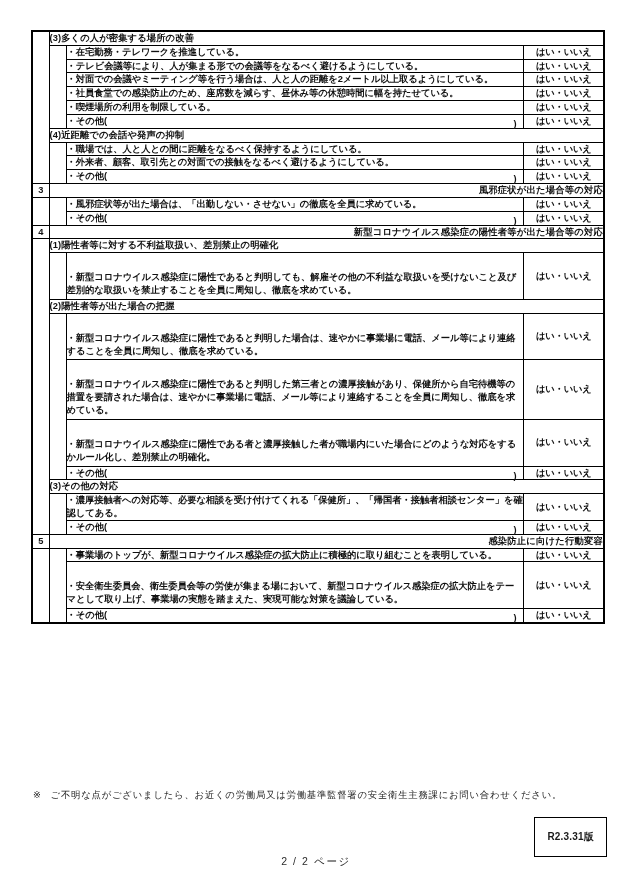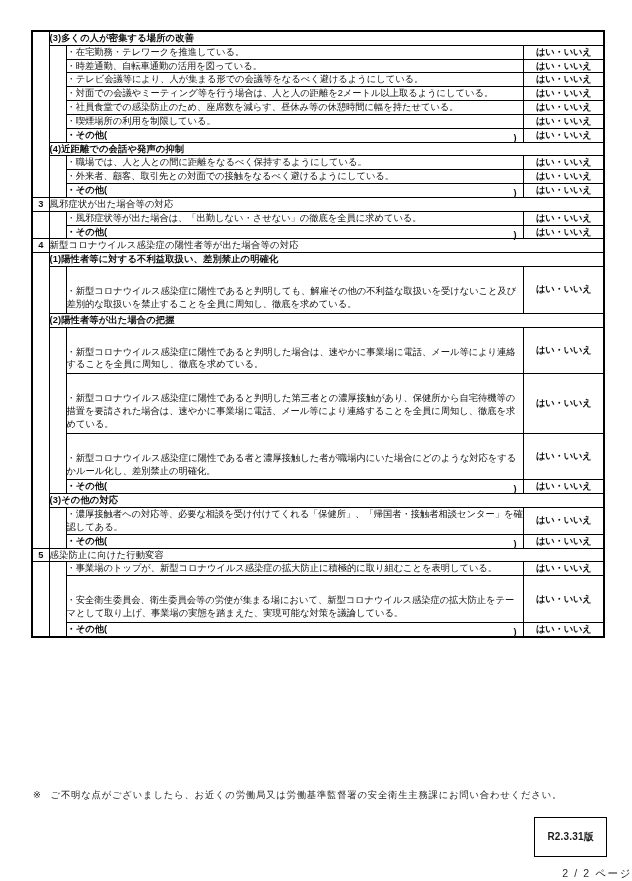--- a/index.html
+++ b/index.html
@@ -38,37 +38,38 @@
   .secnum{
     width:17px;
     text-align:center;
     font-size:10.2px;
     font-weight:bold;
     vertical-align:middle;
     border-right:none;
   }
   .sectitle{
     font-size:10.2px;
-    font-weight:normal;
+    font-weight:bold;
     padding:3px 0 3px 6px;
     border-left:none;
     letter-spacing:.2px;
+    text-align:right;
   }
   
   .subtitle{
     font-size:9.8px;
     font-weight:bold;
     padding:3px 0 3px 5px;
     letter-spacing:.1px;
   }
   
   .q{
     padding:3px 4px 3px 6px;
     font-size:9.3px;
-    font-weight:normal;
+    font-weight:bold;
     letter-spacing:-.05px;
   }
   .q.two{padding-top:18px;padding-bottom:2px;}
   
   .ans{
     width:80px;
     text-align:center;
     font-size:9.2px;
     font-weight:bold;
     letter-spacing:-.2px;
@@ -101,25 +102,24 @@
     border:1.6px solid #000;
     padding:12px 12px;
     font-size:10px;
     font-weight:bold;
     letter-spacing:.2px;
   }
   .pagenum{
     position:absolute;
     left:0; top:855px;
     width:632px;
-    text-align:right;
+    text-align:center;
     font-size:10.5px;
     color:#2b2b2b;
     letter-spacing:1.6px;
-    margin-top:12px;
   }
   .outer-top{border-top:2px solid #000 !important;}
   .outer-bot{border-bottom:2px solid #000 !important;}
 </style>
 </head>
 <body>
 
 <div class="page">
 
   <table class="sheet" id="sheet" style="border-left: 2px solid rgb(0, 0, 0); border-right: 2px solid rgb(0, 0, 0);">
@@ -136,26 +136,20 @@
         </tr>
         <tr>
           <td class="ind"></td>
           <td class="ind"></td>
           <td class="q">・在宅勤務・テレワークを推進している。</td>
           <td class="ans">はい・いいえ</td>
         </tr>
         <tr>
           <td class="ind"></td>
           <td class="ind"></td>
-          <td class="q">・時差通勤、自転車通勤の活用を図っている。</td>
-          <td class="ans">はい・いいえ</td>
-        </tr>
-        <tr>
-          <td class="ind"></td>
-          <td class="ind"></td>
           <td class="q">・テレビ会議等により、人が集まる形での会議等をなるべく避けるようにしている。</td>
           <td class="ans">はい・いいえ</td>
         </tr>
         <tr>
           <td class="ind"></td>
           <td class="ind"></td>
           <td class="q">・対面での会議やミーティング等を行う場合は、人と人の距離を2メートル以上取るようにしている。</td>
           <td class="ans">はい・いいえ</td>
         </tr>
         <tr>

